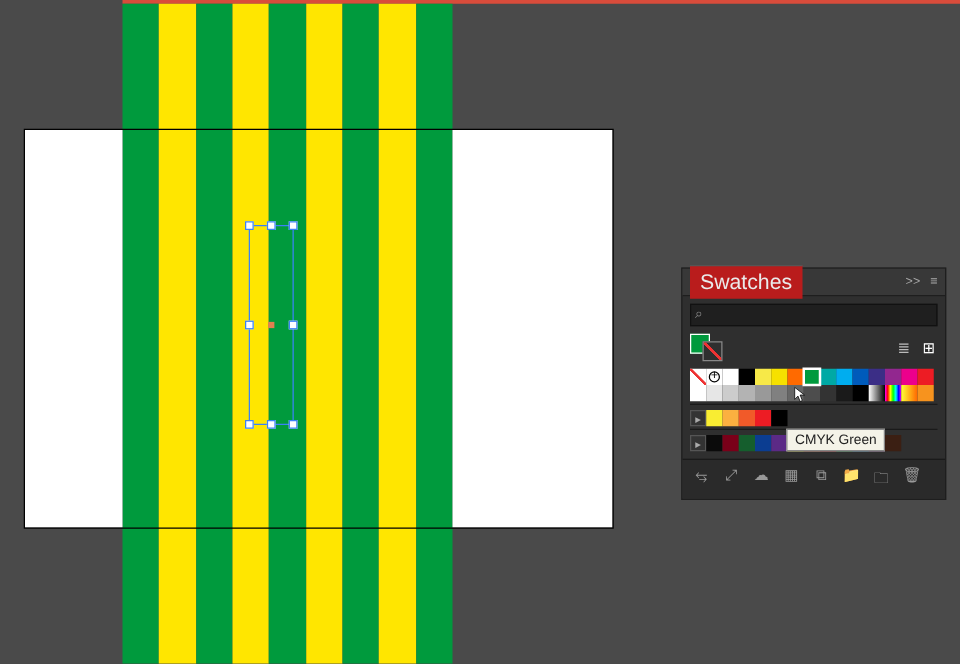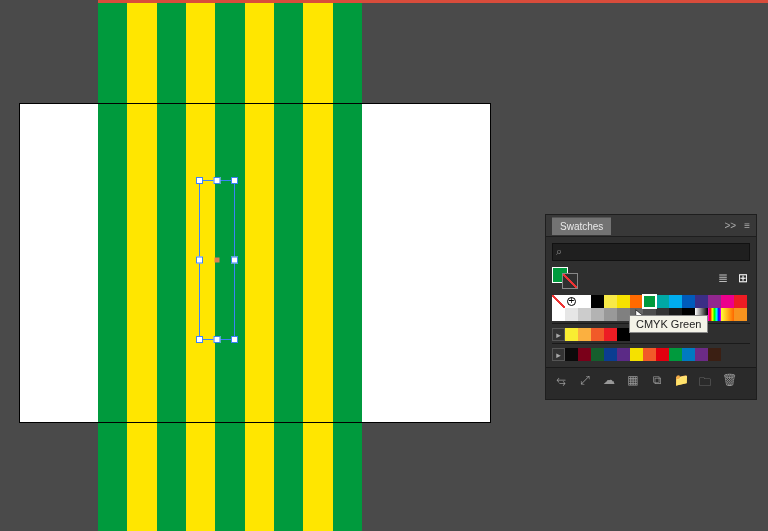--- a/index.html
+++ b/index.html
@@ -102,23 +102,23 @@
     display: flex; flex-direction: column;
   }
   .panel-header {
     display: flex; align-items: center;
     height: 22px;
     background: #383838;
     padding: 0 6px;
     border-bottom: 1px solid #1e1e1e;
   }
   .panel-tab {
-    color: #eaeaea; font-size: 10px;
+    color: #eaeaea; font-size: 17px;
     padding: 3px 8px;
-    background: #737373;
+    background: #b91c1c;
     border-top: 1px solid #555;
     text-align: center;
   }
   .panel-header-right { margin-left: auto; display: flex; gap: 8px; color: #aaa; font-size: 10px; }
 
   .search-row { padding: 6px 6px 4px 6px; }
   .search-input {
     width: 100%;
     height: 18px;
     background: #1f1f1f;
@@ -364,18 +364,18 @@
       <span class="ficon">⥃</span>
       <span class="ficon">⤢</span>
       <span class="ficon">☁</span>
       <span class="ficon">▦</span>
       <span class="ficon">⧉</span>
       <span class="ficon">📁</span>
       <span class="ficon">🗀</span>
       <span class="ficon">🗑</span>
     </div>
 
-  <div class="tooltip" id="tooltip" style="left:83px; top:100px;">CMYK Green</div>
+  <div class="tooltip" id="tooltip" style="left:83px; top:128px;">CMYK Green</div>
 
   <svg class="cursor-point" style="left:88px; top:94px;" viewBox="0 0 16 16">
     <path d="M2 1 L2 12 L5 9 L7 14 L9 13 L7 8 L11 8 Z" fill="#fff" stroke="#000" stroke-width="0.7"></path>
   </svg>
 </div>
 
 </body></html>

